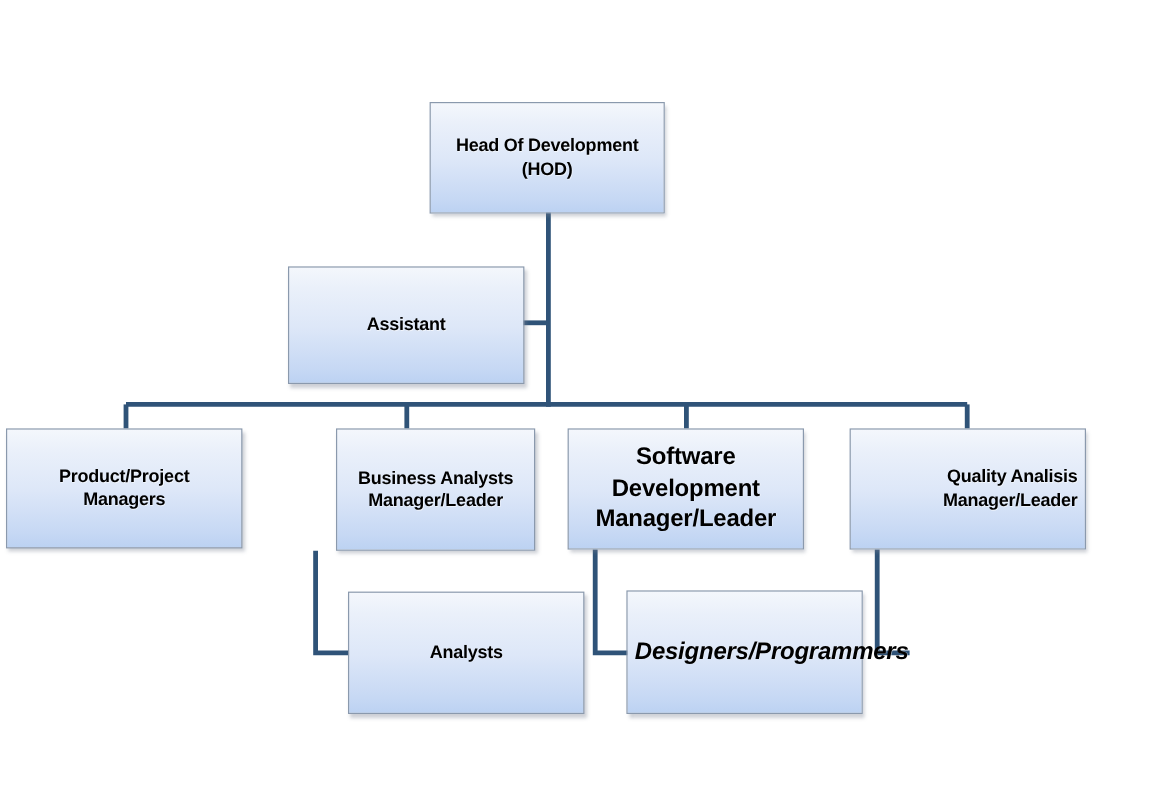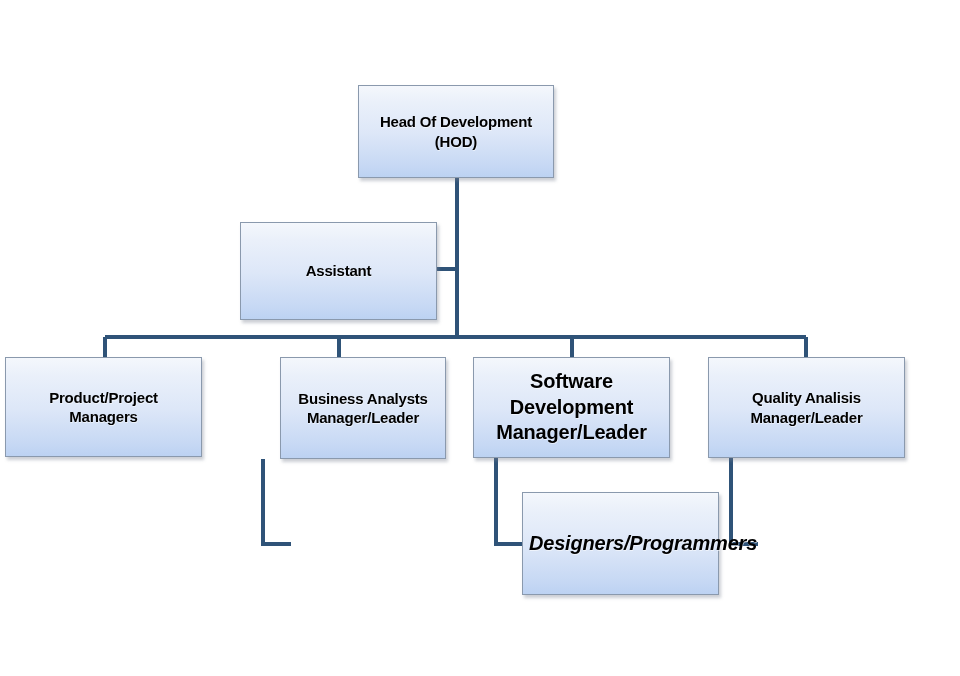--- a/index.html
+++ b/index.html
@@ -95,24 +95,27 @@
   <div class="node" style="left:240px; top:357px; width:166px; height:102px;margin-left:40px;">
     <span class="label">Business Analysts
 Manager/Leader</span>
   </div>
 
   <div class="node small-text" style="left:473px; top:357px; width:197px; height:101px;">
     <span class="label">Software Development
 Manager/Leader</span>
   </div>
 
-  <div class="node" style="left:708px; top:357px; width:197px; height:101px;">
+  <div class="node" style="left:708px; top:357px; width:197px; height:101px;text-align:right;">
     <span class="label">Quality Analisis
 Manager/Leader</span>
   </div>
 
+  <div class="node" style="left:290px; top:493px; width:197px; height:102px;">
+    <span class="label">Analysts</span>
+  </div>
 
   <div class="node small-text" style="left:522px; top:492px; width:197px; height:103px;font-style:italic;">
     <span class="label">Designers/Programmers</span>
   </div>
 
 
 </div>
 
 </body></html>

